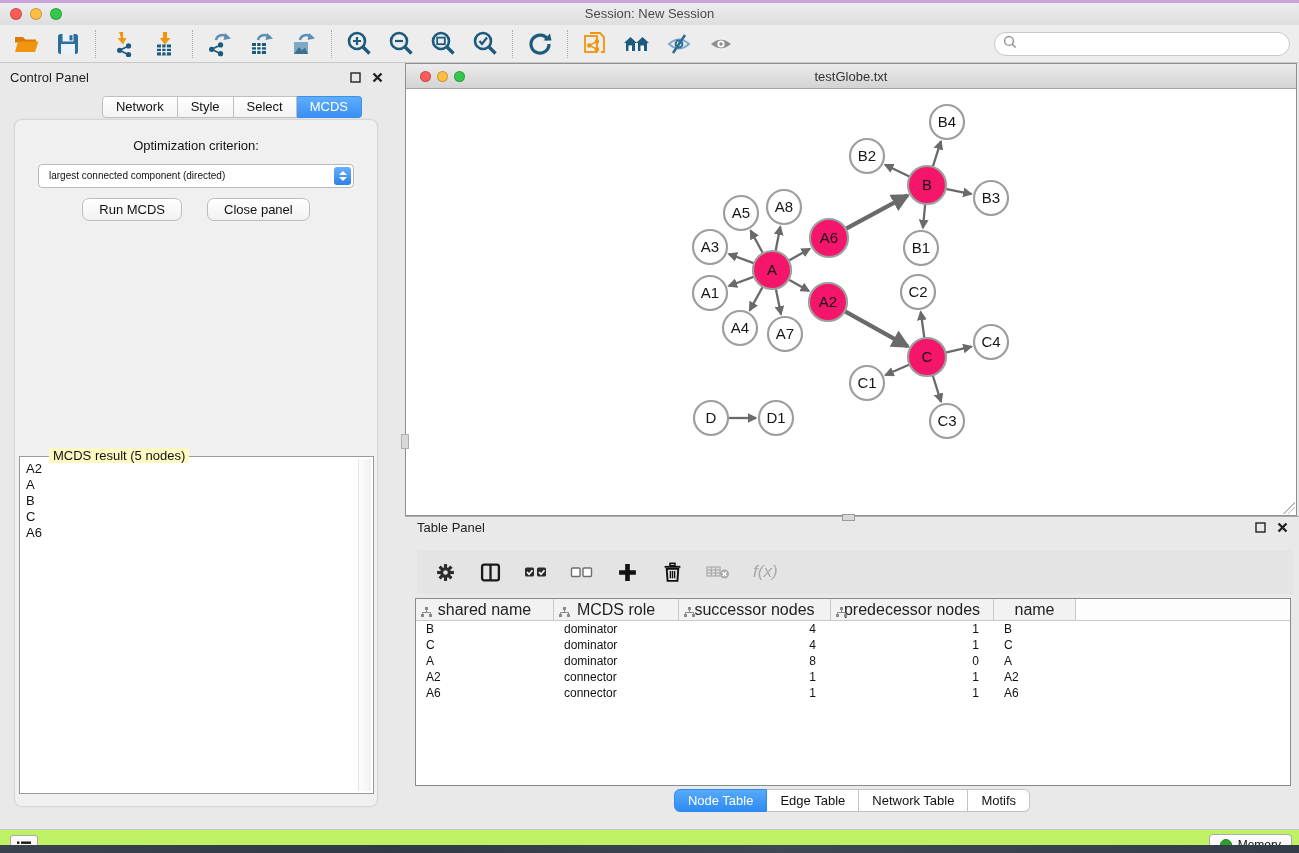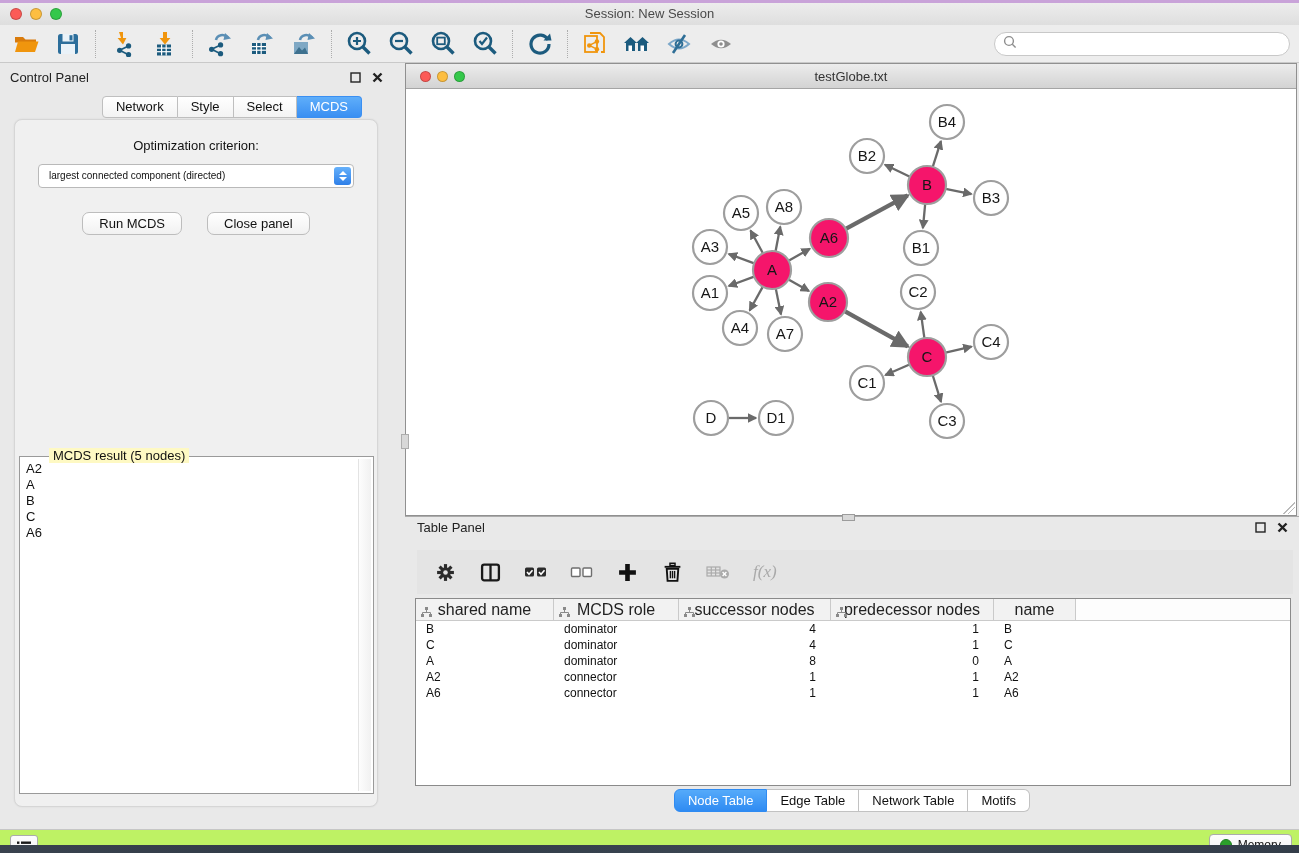--- a/index.html
+++ b/index.html
@@ -34,21 +34,21 @@
   .cp-tab { height:22px; line-height:20px; padding:0 13px; font-size:13px; color:#111; background:linear-gradient(#FFFFFF,#F3F3F3); border:1px solid #BFBFBF; border-left:none; cursor:default; }
   .cp-tab:first-child { border-left:1px solid #BFBFBF; border-radius:4px 0 0 4px; }
   .cp-tab:last-child { border-radius:0 4px 4px 0; }
   .cp-tab.active { background:linear-gradient(#5FAEFA,#3A8FF2); color:#fff; border-color:#3A8FF2; }
   .cp-content { position:absolute; left:14px; top:56px; width:364px; height:688px; background:#F0F0F0; border:1px solid #D6D6D6; border-radius:8px; box-shadow:0 0 2px rgba(0,0,0,.08); }
   .opt-label { margin-top:18px; text-align:center; font-size:13px; color:#111; }
   .select { position:relative; margin:11px auto 0 auto; width:316px; height:24px; background:#fff; border:1px solid #B9B9B9; border-radius:4px; font-size:10px; color:#111; line-height:22px; padding-left:10px; }
   .select .stepper { position:absolute; right:2px; top:2px; width:17px; height:18px; border-radius:3px; background:linear-gradient(#66B1FB,#2E7FE8); display:flex; flex-direction:column; align-items:center; justify-content:center; gap:2px; }
   .chev { width:0; height:0; border-left:4px solid transparent; border-right:4px solid transparent; }
   .chev.up { border-bottom:4px solid #fff; } .chev.down { border-top:4px solid #fff; }
-  .btn-row { margin-top:24px; display:flex; justify-content:center; gap:25px; }
+  .btn-row { margin-top:10px; display:flex; justify-content:center; gap:25px; }
   .push-btn { height:23px; padding:0 16px; font-size:13px; color:#111; background:linear-gradient(#FFFFFF,#F1F1F1); border:1px solid #BDBDBD; border-radius:7px; line-height:21px; cursor:default; }
   .result-box { position:absolute; left:4px; right:3px; top:336px; height:338px; border:1px solid #9A9A9A; background:#fff; }
   .result-box .legend { position:absolute; top:-9px; left:5px; background:#fef9c3; padding:0 4px; font-size:13px; color:#111;margin-left:24px; }
   .result-list { position:absolute; left:1px; top:4px; right:16px; bottom:2px; overflow:hidden; }
   .result-item { font-size:13px; line-height:16px; color:#111; padding-left:5px; }
   .result-scroll { position:absolute; right:2px; top:2px; bottom:2px; width:13px; background:linear-gradient(90deg,#FDFDFD,#F1F1F1); border-left:1px solid #E3E3E3; }
 
   
   .network-window { position:absolute; left:405px; top:0; width:892px; height:453px; border:1px solid #909090; background:#fff; }
   .nw-titlebar { position:relative; height:25px; background:linear-gradient(#ECECEC,#D3D3D3); border-bottom:1px solid #A5A5A5; }
@@ -63,21 +63,21 @@
 
   
   .h-splitter { position:absolute; left:405px; right:0; top:453px; height:4px; background:#E9E9E9; border-top:1px solid #ABABAB; }
   .h-splitter .grip { position:absolute; left:437px; top:-3px; width:13px; height:7px; background:#D8D8D8; border:1px solid #9C9C9C; }
 
   
   .table-panel { position:absolute; left:405px; top:457px; right:0; height:295px; }
   .tp-header { position:absolute; top:0; left:12px; right:10px; height:18px; font-size:13px; color:#222; }
   .tp-toolbar { position:absolute; left:12px; right:6px; top:30px; height:44px; background:#E4E4E4; display:flex; align-items:center; padding-left:17px; gap:23px; }
   .tp-icon { display:flex; align-items:center; justify-content:center; min-width:22px; height:24px; cursor:default; }
-  .fx { font-family:Liberation Serif, serif; font-style:italic; font-size:17px; color:#A9A9A9; }
+  .fx { font-family:Liberation Sans, sans-serif; font-style:italic; font-size:17px; color:#A9A9A9; }
   .table-box { position:absolute; left:10px; right:8px; top:78px; height:188px; border:1px solid #8A8A8A; background:#fff; overflow:hidden; }
   .thead { display:flex; height:22px; background:#F2F2F2; border-bottom:1px solid #CACACA; }
   .th { position:relative; display:flex; align-items:center; justify-content:center; font-size:16px; color:#222; border-right:1px solid #CACACA; }
   .th .col-icon { position:absolute; left:5px; top:5px; }
   .trow { display:flex; height:16px; }
   .td { font-size:12px; color:#111; line-height:16px; white-space:nowrap; overflow:hidden; }
   .tp-tabs { position:absolute; top:269px; left:0; right:0; display:flex; justify-content:center; }
   .tp-tab { height:23px; line-height:21px; padding:0 13px; font-size:13px; color:#111; background:#fff; border:1px solid #C2C2C2; border-left:none; cursor:default; }
   .tp-tab:first-child { border-left:1px solid #C2C2C2; border-radius:6px 0 0 6px; }
   .tp-tab:last-child { border-radius:0 6px 6px 0; }

